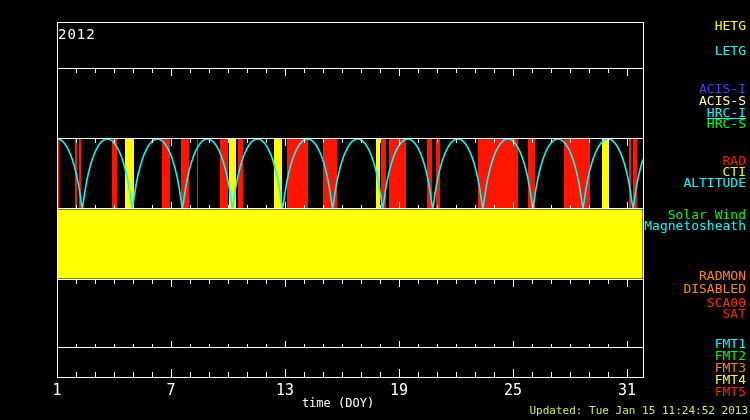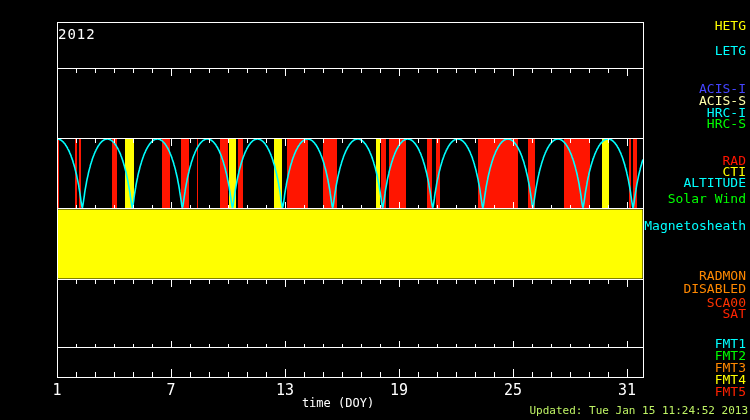--- a/index.html
+++ b/index.html
@@ -246,26 +246,26 @@
       </svg>
     </div>
   <div class="year-title">2012</div>
   <div class="x-label">time (DOY)</div>
   <div class="updated">Updated: Tue Jan 15 11:24:52 2013</div>
   <div class="legend" id="legend">
       <div class="lg" style="top: 19px; color: rgb(255, 255, 0);">HETG</div>
       <div class="lg" style="top: 44px; color: rgb(0, 255, 255);">LETG</div>
       <div class="lg" style="top: 82px; color: rgb(68, 68, 255);">ACIS-I</div>
       <div class="lg" style="top: 94px; color: rgb(255, 255, 170);">ACIS-S</div>
-      <div class="lg" style="top: 106px; color: rgb(0, 255, 255);">HRC-I</div>
+      <div class="lg" style="top: 106px; color: rgb(0, 255, 255); text-decoration: underline;">HRC-I</div>
       <div class="lg" style="top: 117px; color: rgb(0, 255, 0);">HRC-S</div>
       <div class="lg" style="top: 154px; color: rgb(255, 21, 0);">RAD</div>
       <div class="lg" style="top: 165px; color: rgb(255, 255, 0);">CTI</div>
       <div class="lg" style="top: 176px; color: rgb(0, 255, 255);">ALTITUDE</div>
-      <div class="lg" style="top: 192px; color: rgb(0, 255, 0);">Solar Wind</div>
+      <div class="lg" style="top: 208px; color: rgb(0, 255, 0);">Solar Wind</div>
       <div class="lg" style="top: 219px; color: rgb(0, 255, 255);">Magnetosheath</div>
       <div class="lg" style="top: 269px; color: rgb(255, 136, 0);">RADMON</div>
       <div class="lg" style="top: 282px; color: rgb(255, 136, 0);">DISABLED</div>
       <div class="lg" style="top: 296px; color: rgb(255, 51, 0);">SCA00</div>
       <div class="lg" style="top: 307px; color: rgb(255, 34, 0);">SAT</div>
       <div class="lg" style="top: 337px; color: rgb(0, 255, 255);">FMT1</div>
       <div class="lg" style="top: 349px; color: rgb(0, 255, 0);">FMT2</div>
       <div class="lg" style="top: 361px; color: rgb(255, 136, 0); margin-left: 45px;">FMT3</div>
       <div class="lg" style="top: 373px; color: rgb(255, 255, 0);">FMT4</div>
       <div class="lg" style="top: 385px; color: rgb(255, 34, 0);">FMT5</div>

